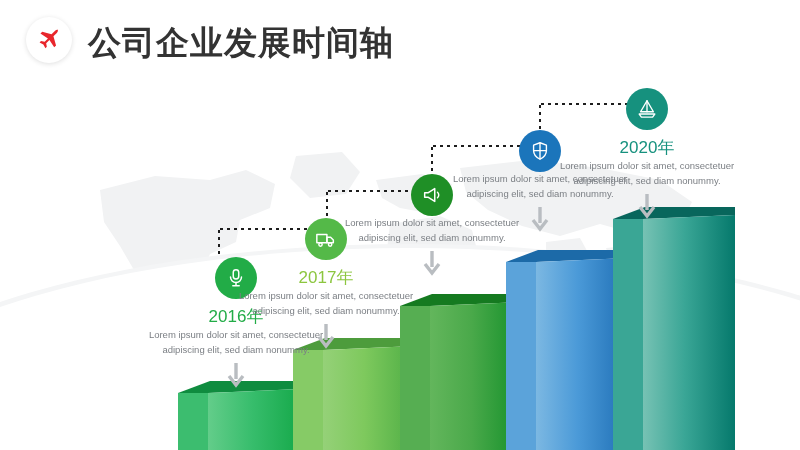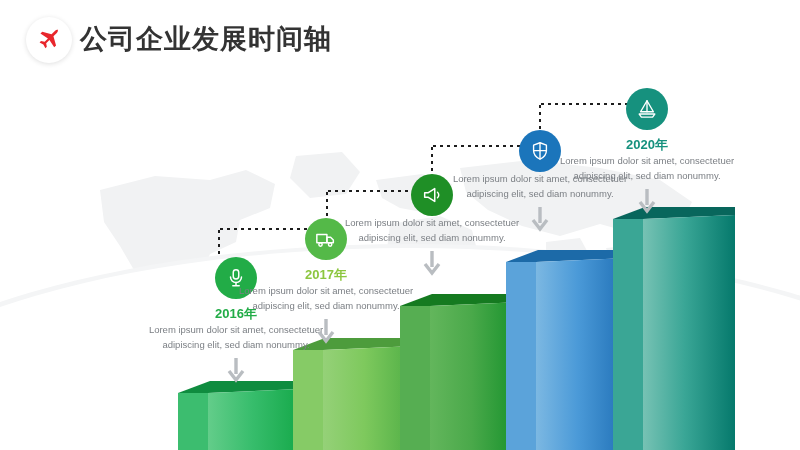--- a/index.html
+++ b/index.html
@@ -52,22 +52,22 @@
     position: absolute;
     left: 26px; top: 17px;
     width: 46px; height: 46px;
     border-radius: 50%;
     background: #ffffff;
     box-shadow: 0 1px 5px rgba(0,0,0,0.13);
     display: flex; align-items: center; justify-content: center;
   }
   #page-title {
     position: absolute;
-    left: 80px; top: 21px;
-    font-size: 27px;
+    left: 88px; top: 21px;
+    font-size: 33px;
     font-weight: bold;
     color: #333333;
     letter-spacing: 1px;
     white-space: nowrap;
   }
 
   
   #bars { position: absolute; inset: 0; z-index: 10; }
   .bar { position: absolute; }
 
@@ -75,23 +75,22 @@
   #milestones { position: absolute; inset: 0; z-index: 30; }
   .milestone { position: absolute; text-align: center; }
   .ms-circle {
     width: 42px; height: 42px;
     border-radius: 50%;
     margin: 0 auto;
     display: flex; align-items: center; justify-content: center;
   }
   .ms-year {
     margin-top: 6px;
-    font-size: 13px;
+    font-size: 17px;
     white-space: nowrap;
-    font-weight: bold;
   }
   .ms-desc {
     font-size: 9.5px;
     line-height: 1.55;
     color: #7b7f84;
     width: 176px;
   }
   .ms-arrow {
     margin: 5px auto 0;
     width: 22px; height: 26px;

